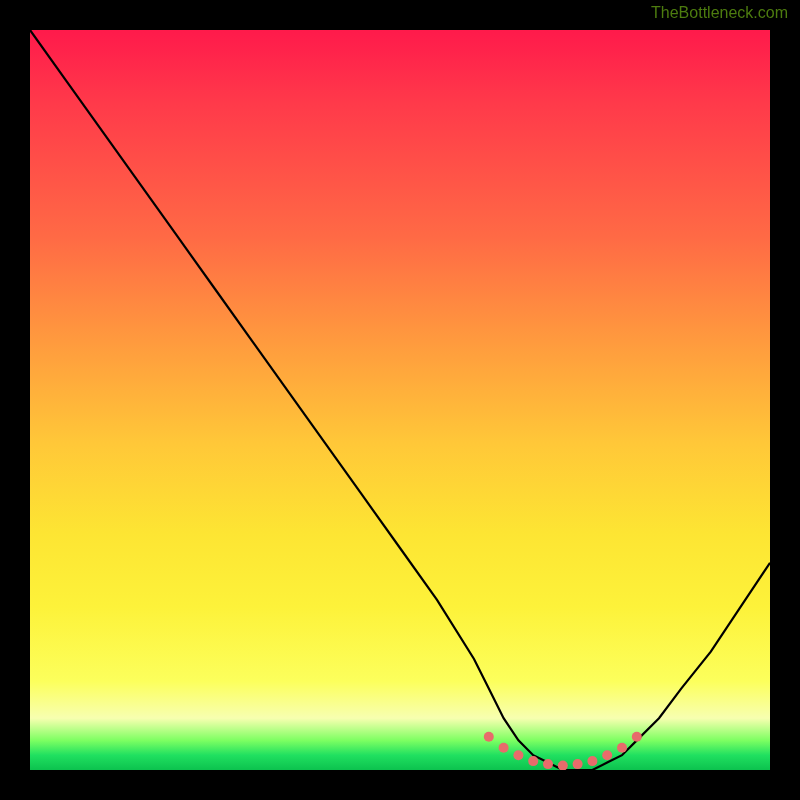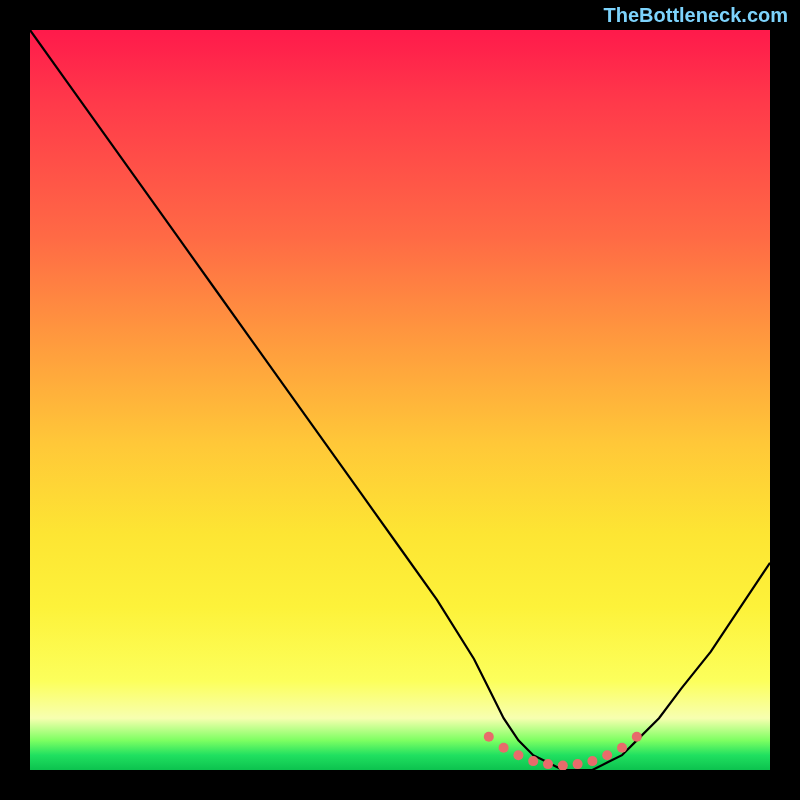--- a/index.html
+++ b/index.html
@@ -8,23 +8,23 @@
     background: #000;
     width: 800px;
     height: 800px;
     position: relative;
     font-family: Arial, Helvetica, sans-serif;
   }
   .watermark {
     position: absolute;
     top: 4px;
     right: 12px;
-    color: #7dd3fc;
-    font-size: 20px;
-    font-weight: bold;
+    color: #4d7c0f;
+    font-size: 16px;
+    font-weight: normal;
     z-index: 10;
   }
   .plot-area {
     position: absolute;
     left: 30px;
     top: 30px;
     width: 740px;
     height: 740px;
     
     background: linear-gradient(

